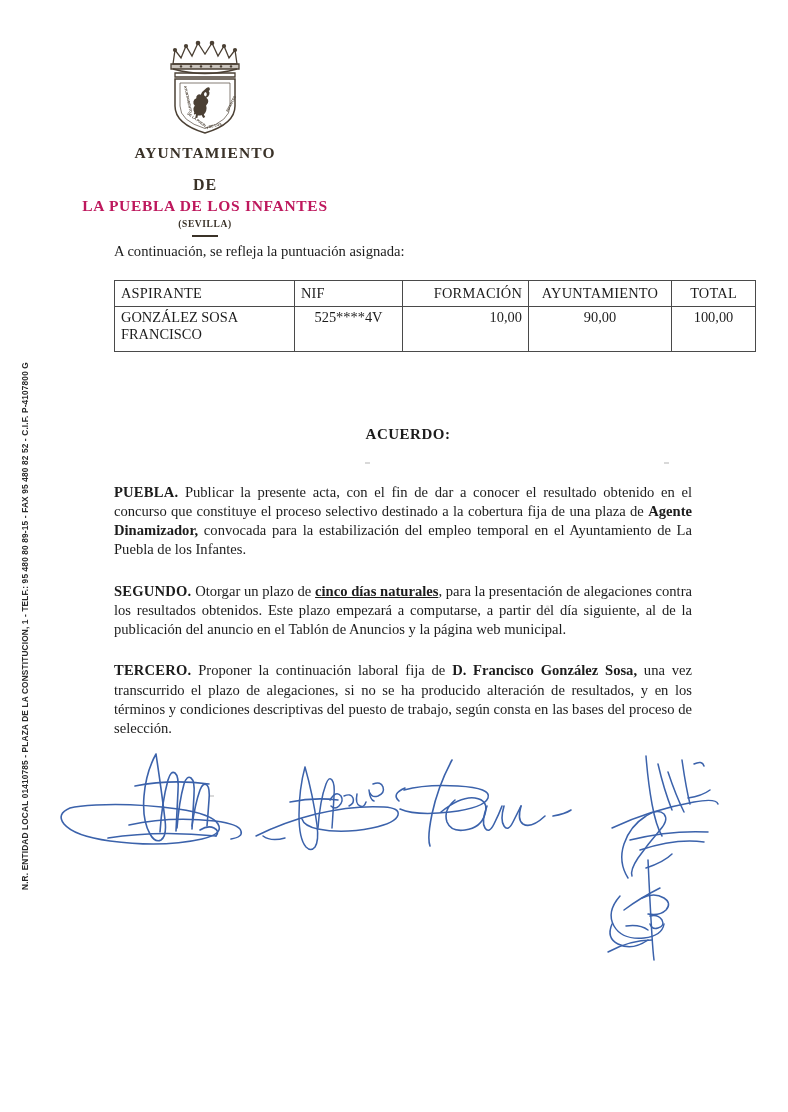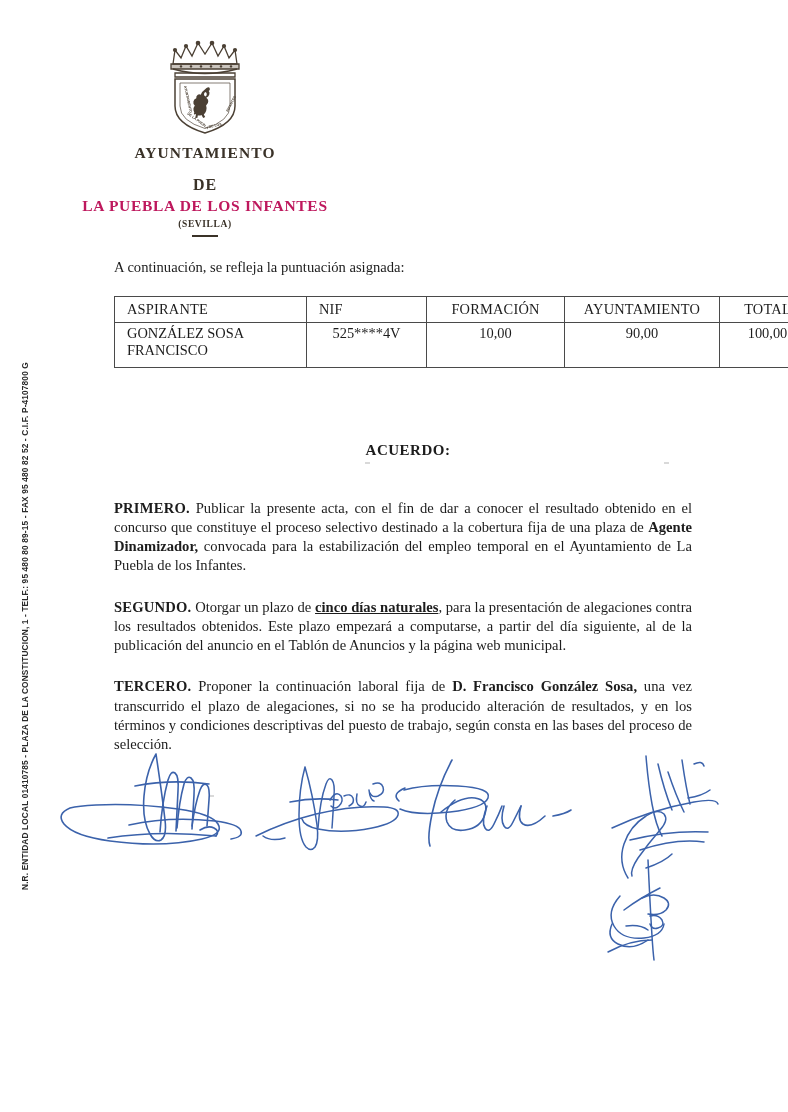--- a/index.html
+++ b/index.html
@@ -90,53 +90,53 @@
     width: 26px;
     height: 2.5px;
     background: #3a3228;
     margin: 6px auto 0 auto;
   }
 
   
   .doc-body {
     position: absolute;
     left: 114px;
-    top: 258px;
+    top: 242px;
     width: 578px;
   }
   .intro-line {
     font-size: 14.6px;
     line-height: 1.35;
     margin: 0 0 18px 0;
   }
 
   
   table.scores {
     border-collapse: collapse;
     width: 578px;
     table-layout: fixed;
     font-size: 14.4px;
   }
   table.scores td {
     border: 1px solid #4a4a4a;
-    padding: 2px 12px;
+    padding: 2px 6px;
     vertical-align: top;
     line-height: 1.2;
   }
   table.scores tr.head td {
     height: 21px;
     vertical-align: middle;
     letter-spacing: 0.2px;
   }
   table.scores tr.row td {
     height: 40px;
   }
   .c-aspirante { width: 167px; }
   .c-nif       { width: 95px;  }
-  .c-form      { width: 113px; text-align: center; }
+  .c-form      { width: 113px; text-align: right; }
   .c-exp       { width: 130px; text-align: center; }
   .c-total     { width: 71px;  text-align: center; }
   td.v-mid { vertical-align: middle; text-align: center; }
 
   
   .para {
     font-size: 14.6px;
     line-height: 1.32;
     text-align: justify;
     margin: 0;
@@ -261,21 +261,21 @@
   <div class="gap-1"></div>
 
 
   <div class="gap-2"></div>
 
   <p class="acuerdo">ACUERDO:</p>
 
   <div class="gap-2"></div>
 
   <p class="para">
-    <span class="ord">PRIMERO.</span><span> Publicar la presente acta, con el fin de dar a conocer el resultado obtenido en el concurso que constituye el proceso selectivo destinado a la cobertura fija de una plaza de </span><span class="bld">Agente Dinamizador,</span><span> convocada para la estabilización del empleo temporal en el Ayuntamiento de La Puebla de los Infantes.</span>
+    <span class="ord">PUEBLA.</span><span> Publicar la presente acta, con el fin de dar a conocer el resultado obtenido en el concurso que constituye el proceso selectivo destinado a la cobertura fija de una plaza de </span><span class="bld">Agente Dinamizador,</span><span> convocada para la estabilización del empleo temporal en el Ayuntamiento de La Puebla de los Infantes.</span>
   </p>
 
   <div class="gap-3"></div>
 
   <p class="para">
     <span class="ord">SEGUNDO.</span><span> Otorgar un plazo de </span><span class="bld-u">cinco días naturales</span><span>, para la presentación de alegaciones contra los resultados obtenidos. Este plazo empezará a computarse, a partir del día siguiente, al de la publicación del anuncio en el Tablón de Anuncios y la página web municipal.</span>
   </p>
 
   <div class="gap-3"></div>
 

